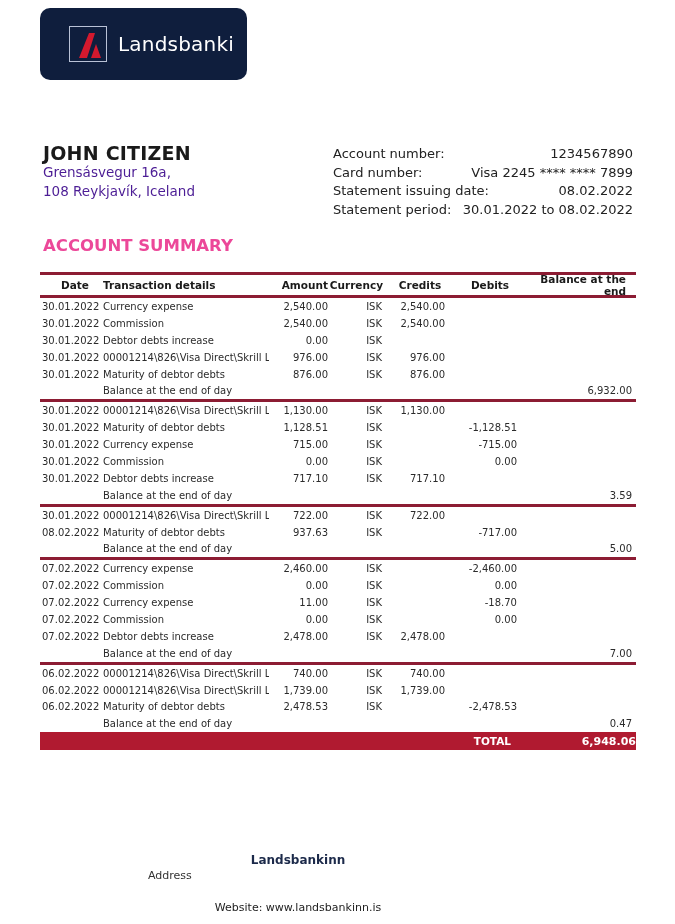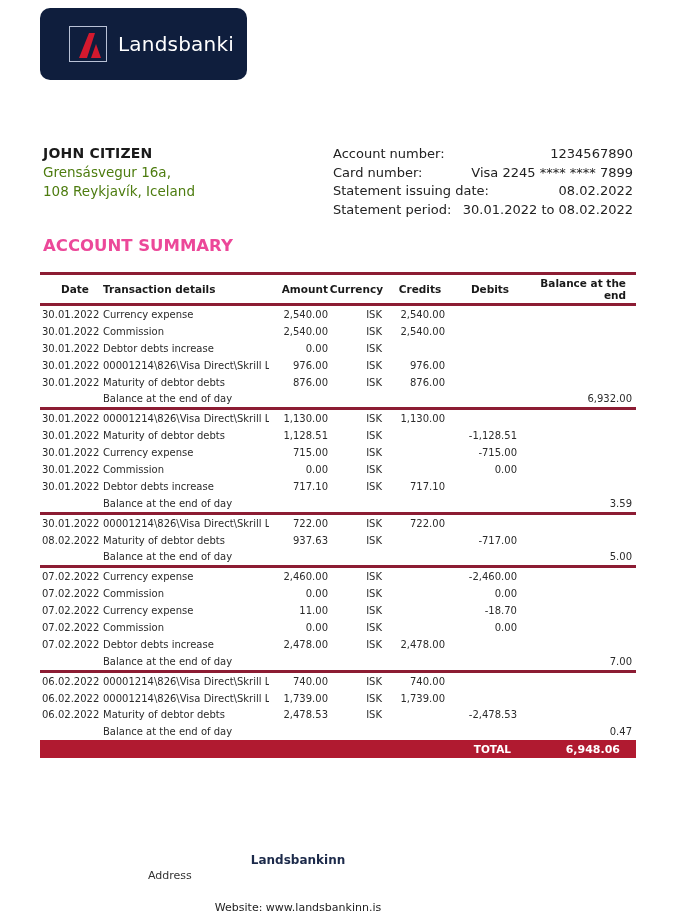--- a/index.html
+++ b/index.html
@@ -15,31 +15,31 @@
     margin-left: 29px; width: 38px; height: 36px; border: 1px solid #b9c2d6;
     position: relative; overflow: hidden;
   }
   .logo-mark svg { position: absolute; left: 0; top: 0; }
   .logo-text {
     margin-left: 11px; color: #ffffff; font-size: 20px; font-weight: 500;
     letter-spacing: 0.2px;
   }
 
   .customer { position: absolute; left: 43px; top: 143px; }
-  .customer-name { font-size: 14px; font-weight: bold; color: #1a1a1a; letter-spacing: 0.2px; line-height: 20px; }
-  .customer-line { font-size: 13.5px; color: #4d7c0f; line-height: 19px; }
+  .customer-name { font-size: 19px; font-weight: bold; color: #1a1a1a; letter-spacing: 0.2px; line-height: 20px; }
+  .customer-line { font-size: 13.5px; color: #4c1d95; line-height: 19px; }
 
   .acct { position: absolute; left: 333px; top: 145px; width: 300px; }
   .acct-row { display: flex; justify-content: space-between; font-size: 13px; line-height: 18.5px; color: #222; }
 
   .summary-title { position: absolute; left: 43px; top: 236px; font-size: 16.5px; font-weight: bold; color: #ec4899; }
 
   .tbl { position: absolute; left: 40px; top: 272px; width: 596px; }
   .tbl-top { height: 3px; background: #8c1c33; }
-  .hdr { display: flex; height: 28px; align-items: center; font-size: 10.5px; font-weight: bold; color: #1a1a1a; }
+  .hdr { display: flex; height: 20px; align-items: center; font-size: 10.5px; font-weight: bold; color: #1a1a1a; }
   .hdr-bottom { height: 3px; background: #8c1c33; }
 
   .row { display: flex; height: 16.9px; align-items: center; font-size: 10px; color: #2b2b2b; }
   .sep { height: 3px; background: #8c1c33; }
 
   .c-date { width: 62px; text-align: left; padding-left: 2px; }
   .hdr .c-date { text-align: center; padding-left: 8px; }
   .c-det { width: 167px; padding-left: 1px; white-space: nowrap; overflow: hidden; }
   .c-amt { width: 59px; text-align: right; }
   .c-cur { width: 55px; text-align: right; padding-right: 1px; }
@@ -49,21 +49,21 @@
   .c-deb { width: 72px; text-align: right; }
   .hdr .c-deb { text-align: center; padding-left: 18px; }
   .c-bal { flex: 1; text-align: right; padding-right: 4px; }
   .hdr .c-bal { text-align: right; padding-right: 10px; }
 
   .total {
     display: flex; height: 18px; align-items: center; background: #b01a30; color: #ffffff;
     font-size: 10.5px; font-weight: bold;
   }
   .total-label { width: 501px; text-align: right; padding-right: 30px; }
-  .total-value { flex: 1; text-align: right; padding-right: 16px; font-size: 11px; }
+  .total-value { flex: 1; text-align: right; padding-right: 0; font-size: 11px; }
 
   .footer { position: absolute; left: 0; top: 852px; width: 596px; text-align: center; }
   .footer-name { font-size: 12px; font-weight: bold; color: #1c2a4a; line-height: 16px; }
   .footer-addr { font-size: 11px; color: #333; line-height: 16px; position: relative; left: -30px; text-align: left; width: 240px; margin: 0 auto; }
   .footer-blur { height: 16px; }
   .footer-web { font-size: 11px; color: #222; line-height: 16px; }
 </style>
 </head>
 <body>
 

